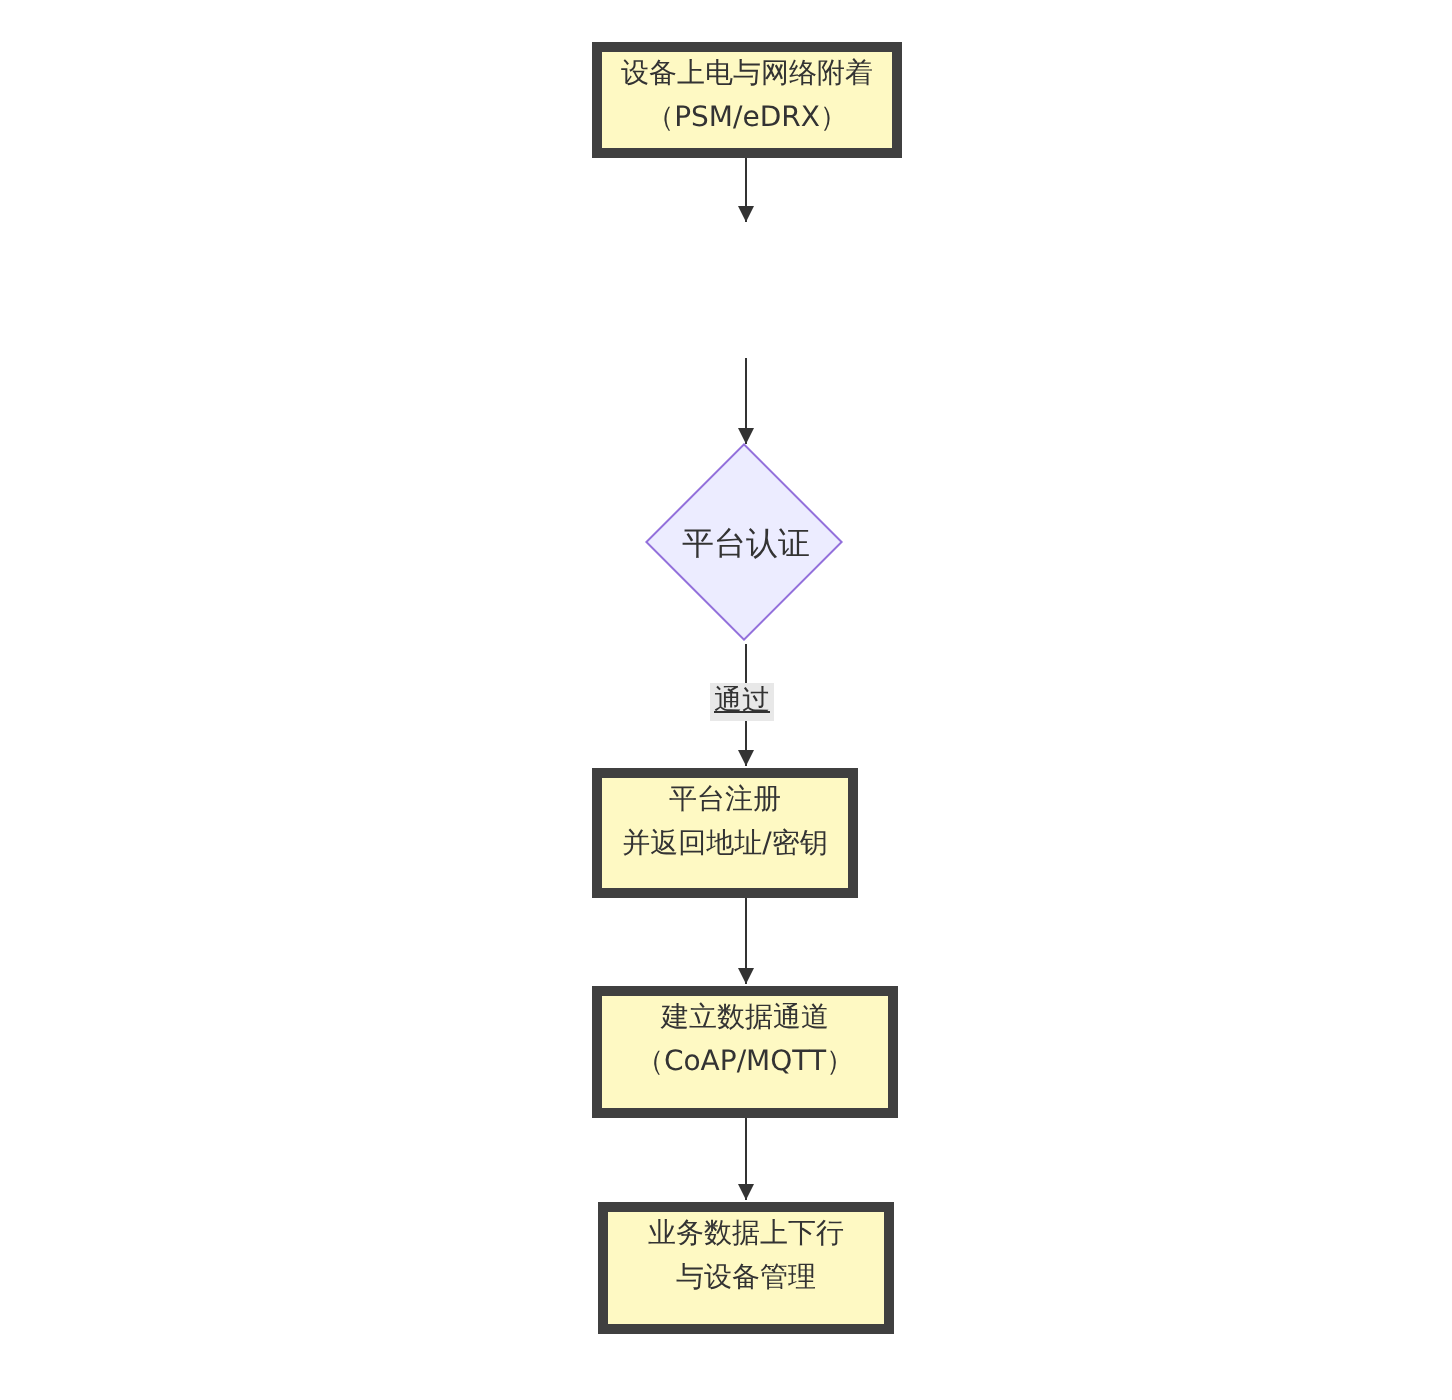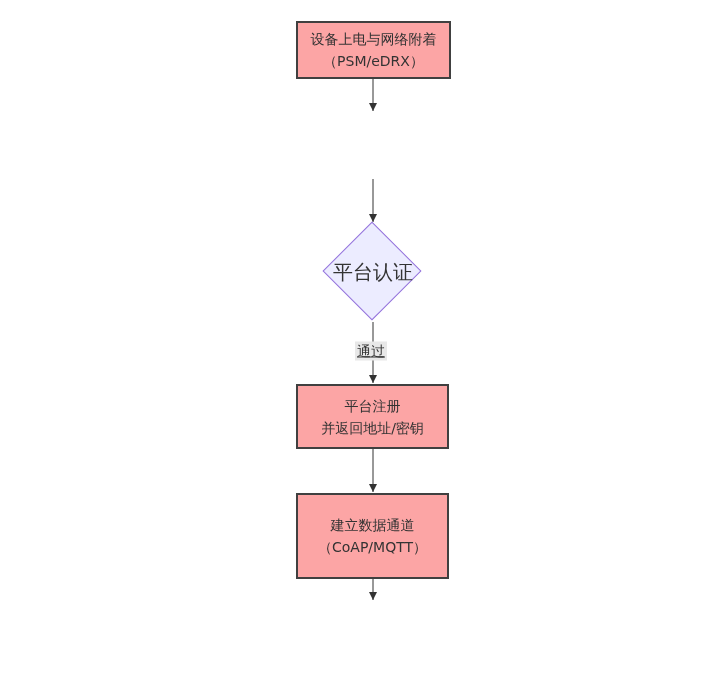--- a/index.html
+++ b/index.html
@@ -17,24 +17,23 @@
   }
   .edges-layer {
     position: absolute;
     left: 0;
     top: 0;
     width: 726px;
     height: 700px;
   }
   .node {
     position: absolute;
-    background: #fca5a5;
-    border: 2px solid #404040;
+    background: #fef9c3;
+    border: 5px solid #404040;
     display: flex;
-    align-items: center;
     justify-content: center;
     text-align: center;
     color: #333333;
     font-size: 14px;
     line-height: 22px;
     box-sizing: border-box;
   }
   .node-label {
     white-space: pre-line;
   }
@@ -49,41 +48,41 @@
     border: 1px solid #9370DB;
     box-sizing: border-box;
   }
   .diamond-label {
     position: absolute;
     left: 323px;
     top: 261px;
     width: 100px;
     text-align: center;
     color: #333333;
-    font-size: 20px;
+    font-size: 16px;
     line-height: 22px;
   }
   .edge-label {
     position: absolute;
     left: 371px;
     top: 351px;
     transform: translate(-50%, -50%);
     background: #e8e8e8;
     color: #333333;
     font-size: 14px;
     line-height: 19px;
     padding: 0 2px;
     white-space: nowrap;
     text-decoration: underline;
   }
   
   .n-power    { left: 296px; top: 21px;  width: 155px; height: 58px; }
   .n-boot     { left: 299px; top: 112px; width: 147px; height: 67px; }
-  .n-register { left: 296px; top: 384px; width: 153px; height: 65px; }
-  .n-channel  { left: 296px; top: 493px; width: 153px; height: 86px; }
+  .n-register { left: 296px; top: 384px; width: 133px; height: 65px; }
+  .n-channel  { left: 296px; top: 493px; width: 153px; height: 66px; }
   .n-business { left: 299px; top: 601px; width: 148px; height: 66px; }
 </style>
 </head>
 <body>
 
 <div class="canvas">
 
   <svg class="edges-layer" width="726" height="700" viewBox="0 0 726 700" xmlns="http://www.w3.org/2000/svg">
     <defs>
       <marker id="arrowhead" viewBox="0 0 10 10" refX="10" refY="5" markerWidth="8" markerHeight="8" orient="auto">
@@ -111,14 +110,18 @@
   <div class="node n-register">
     <span class="node-label">平台注册
 并返回地址/密钥</span>
   </div>
 
   <div class="node n-channel">
     <span class="node-label">建立数据通道
 （CoAP/MQTT）</span>
   </div>
 
+  <div class="node n-business">
+    <span class="node-label">业务数据上下行
+与设备管理</span>
+  </div>
 
 </div>
 
 </body></html>

